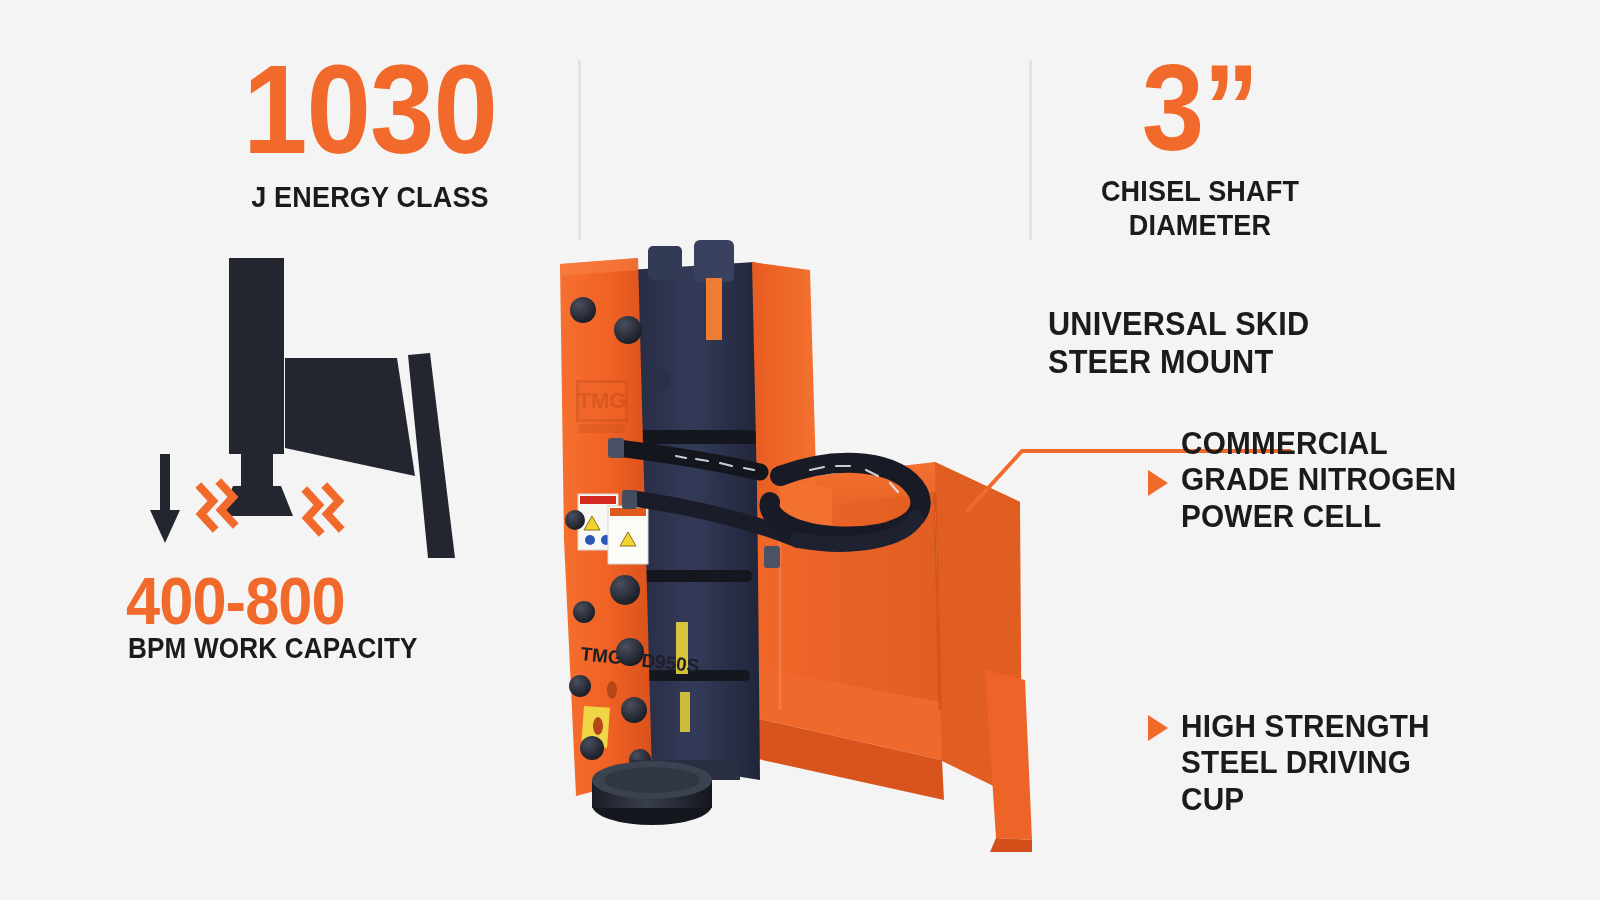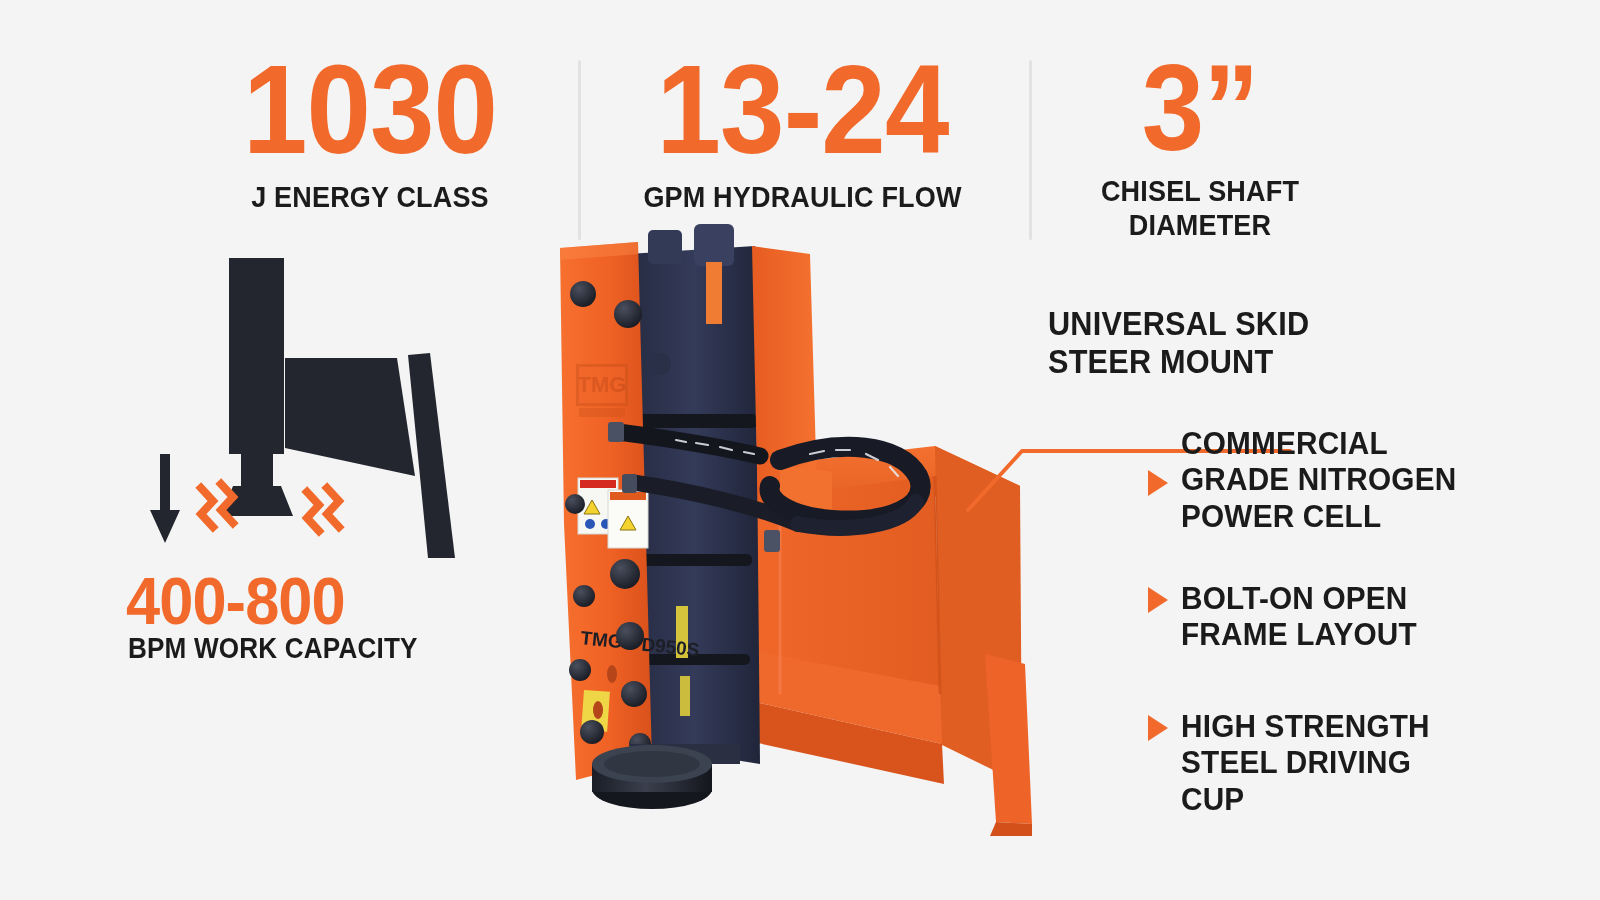--- a/index.html
+++ b/index.html
@@ -97,39 +97,35 @@
     position: absolute;
     font-weight: bold;
     color: #1b1b1b;
     font-size: 29px;
     letter-spacing: 0.2px;
     transform: scaleX(0.9);
     transform-origin: left top;
     white-space: nowrap;
   }
   svg { display: block; overflow: visible; }
-  .machine { position: absolute; left: 480px; top: 224px; }
+  .machine { position: absolute; left: 480px; top: 240px; }
 </style>
 </head>
 <body>
 
 <div id="stage">
 
   <div class="divider" style="left:578px; top:60px; height:180px;"></div>
   <div class="divider" style="left:1029px; top:60px; height:180px;"></div>
 
   <div class="stat" style="left:190px; top:52px; width:360px;">
     <div class="stat-number big">1030</div>
     <div class="stat-label" style="margin-top:12px;">J ENERGY CLASS</div>
   </div>
 
-  <div class="stat" style="left:605px; top:52px; width:395px;">
-    <div class="stat-number big">13-24</div>
-    <div class="stat-label" style="margin-top:12px;">GPM HYDRAULIC FLOW</div>
-  </div>
 
   <div class="stat" style="left:1050px; top:52px; width:300px;">
     <div class="stat-number" style="font-size:122px;">3”</div>
     <div class="stat-label" style="margin-top:10px;">CHISEL SHAFT</div>
     <div class="stat-label">DIAMETER</div>
   </div>
 
   <div class="icon-wrap" style="left:125px; top:258px;">
     <svg width="420" height="300" viewBox="0 0 420 300">
 
@@ -326,27 +322,20 @@
 
   <div class="bullet" style="left:1148px; top:425px; width:380px;align-items:center;">
     <span class="bullet-arrow"></span>
     <span class="bullet-text">
       <span>COMMERCIAL</span><br>
       <span>GRADE NITROGEN</span><br>
       <span>POWER CELL</span>
     </span>
   </div>
 
-  <div class="bullet" style="left:1148px; top:580px; width:380px;">
-    <span class="bullet-arrow"></span>
-    <span class="bullet-text">
-      <span>BOLT-ON OPEN</span><br>
-      <span>FRAME LAYOUT</span>
-    </span>
-  </div>
 
   <div class="bullet" style="left:1148px; top:694px; width:380px;margin-top:14px;">
     <span class="bullet-arrow"></span>
     <span class="bullet-text">
       <span>HIGH STRENGTH</span><br>
       <span>STEEL DRIVING</span><br>
       <span>CUP</span>
     </span>
   </div>
 

